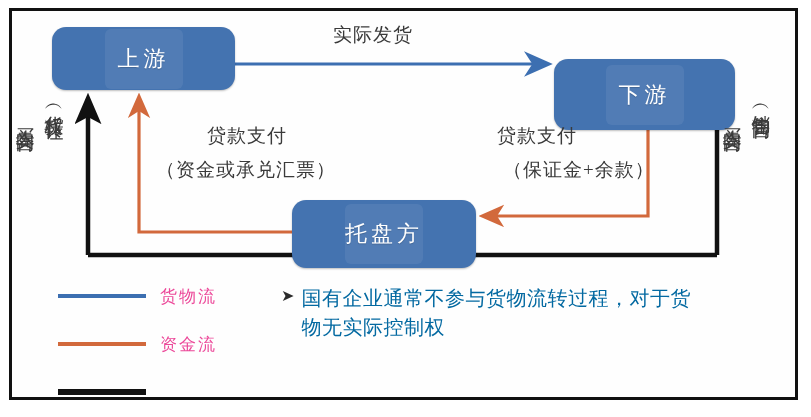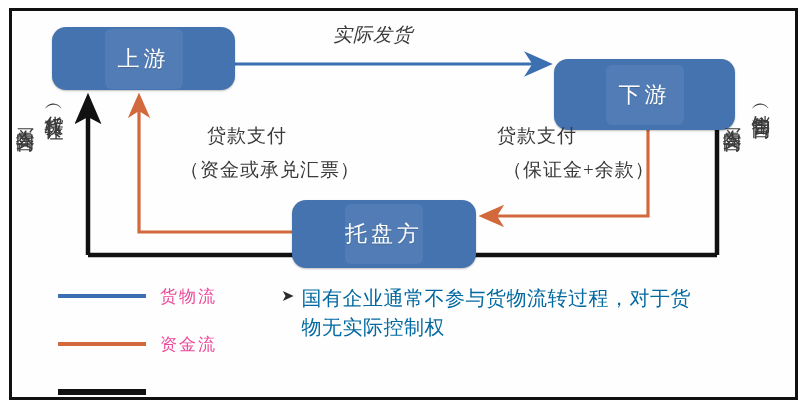--- a/index.html
+++ b/index.html
@@ -49,23 +49,23 @@
   }
   
   .hlabel{
     position:absolute;
     color:#3a3a3a;
     font-size:19px;
     white-space:nowrap;
     letter-spacing:1px;
     z-index:6;
   }
-  #lbl-ship{left:333px;top:22px;font-style:italic;}
+  #lbl-ship{left:333px;top:22px;}
   #lbl-pay-left-1{left:207px;top:123px;}
-  #lbl-pay-left-2{left:180px;top:157px;}
+  #lbl-pay-left-2{left:156px;top:157px;}
   #lbl-pay-right-1{left:497px;top:123px;}
   #lbl-pay-right-2{left:466px;top:157px;margin-left:37px;}
   
   .vlabel{
     position:absolute;
     writing-mode:vertical-rl;
     text-orientation:upright;
     color:#3a3a3a;
     font-size:19px;
     letter-spacing:2px;

